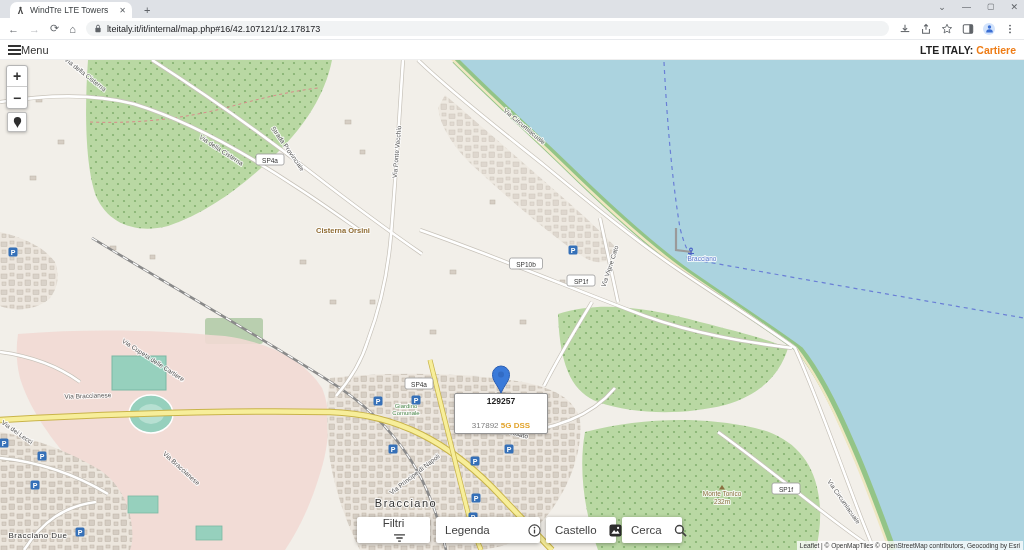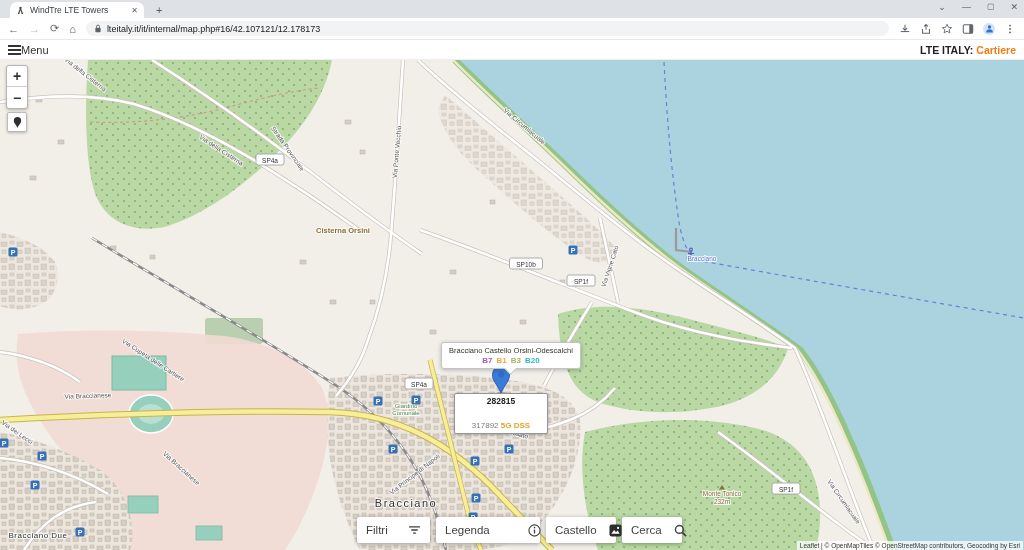--- a/index.html
+++ b/index.html
@@ -1,20 +1,20 @@
 <!DOCTYPE html>
 <html><head>
 <meta charset="utf-8">
 <style>
   * { margin:0; padding:0; box-sizing:border-box; }
   html,body { width:1024px; height:550px; overflow:hidden; font-family:"Liberation Sans", sans-serif; background:#fff; }
 
   
   .tabstrip { height:18px; background:#dee1e6; display:flex; align-items:flex-end; position:relative; }
-  .tab { width:134px; height:16px; background:#fff; border-radius:7px 7px 0 0; margin-left:10px;
+  .tab { width:122px; height:16px; background:#fff; border-radius:7px 7px 0 0; margin-left:10px;
          display:flex; align-items:center; padding:0 6px; gap:5px; }
   .tab-title { font-size:8.5px; color:#3c4043; white-space:nowrap; overflow:hidden; flex:1; }
   .tab-close { font-size:8px; color:#5f6368; cursor:default; }
   .newtab { font-size:11px; color:#5f6368; margin-left:8px; line-height:16px; padding:0 4px; }
   .wincontrols { position:absolute; right:6px; top:2px; display:flex; gap:16px; font-size:9px; color:#5f6368; }
   .toolbar { height:22px; background:#fff; display:flex; align-items:center; padding:0 8px; gap:10px; border-bottom:1px solid #e8eaed;}
   .navicon { font-size:11px; color:#5f6368; }
   .addressbar { flex:1; height:15px; background:#f1f3f4; border-radius:8px; display:flex; align-items:center; padding:0 8px; gap:5px; }
   .url { font-size:9px; color:#202124; }
   .right-icons { display:flex; gap:9px; align-items:center; }
@@ -69,21 +69,21 @@
   .ml1 { font-size:8.5px; font-weight:bold; color:#222; }
   .ml2 { font-size:8px; color:#7d7d7d; margin-top:15px; }
   .ml2 b { font-weight:bold; }
 
   
   .mapbuttons { position:absolute; left:357px; top:457px; display:flex; gap:6px; z-index:6; }
   .mapbtn { height:26px; background:#fff; border-radius:2px; box-shadow:0 1px 4px rgba(0,0,0,.35);
             display:flex; align-items:center; justify-content:space-between; padding:0 9px; }
   .mapbtn span { font-size:11.5px; color:#3f3f3f; }
   .mapbtn .ic { margin-left:12px; display:flex; align-items:center; }
-  .w-filtri{width:73px;} .w-legenda{width:104px;gap:26px;} .w-contenuti{width:70px;} .w-cerca{width:60px;}
+  .w-filtri{width:73px;flex-direction:column;} .w-legenda{width:104px;gap:26px;} .w-contenuti{width:70px;} .w-cerca{width:60px;}
 
   .attribution { position:absolute; right:1px; bottom:0; background:rgba(255,255,255,.75); font-size:6.5px; color:#333;
                  padding:1px 3px; z-index:6; }
 </style>
 </head>
 <body>
 
 <div class="tabstrip">
   <div class="tab">
     <svg width="9" height="9" viewBox="0 0 10 10">
@@ -420,27 +420,23 @@
       <g transform="translate(573,250)">
         <rect x="-4.5" y="-4.5" width="9" height="9" rx="1.5" fill="#3570b8"></rect>
         <text class="ptext" dy="2.6">P</text>
       </g>
       <g transform="translate(13,252)">
         <rect x="-4.5" y="-4.5" width="9" height="9" rx="1.5" fill="#3570b8"></rect>
         <text class="ptext" dy="2.6">P</text>
       </g>
     </svg>
 
-  <div class="tooltip">
-    <div class="tooltip-title">Bracciano Castello Orsini-Odescalchi</div>
-    <div class="tooltip-bands" id="popup-bands"><span style="color: rgb(168, 92, 184);">B7</span><span style="color: rgb(239, 168, 60);">B1</span><span style="color: rgb(159, 182, 107);">B3</span><span style="color: rgb(47, 181, 200);">B20</span></div>
-  </div>
 
   <div class="markerlabel">
-    <div class="ml1">282815</div>
+    <div class="ml1">129257</div>
     <div class="ml2">
       <span>317892</span>
       <b id="tech-tag" style="color: rgb(226, 164, 45);">5G DSS</b>
     </div>
   </div>
 
   <div class="zoomctrl">
     <div class="zoombtn">+</div>
     <div class="zoombtn">−</div>
   </div>

